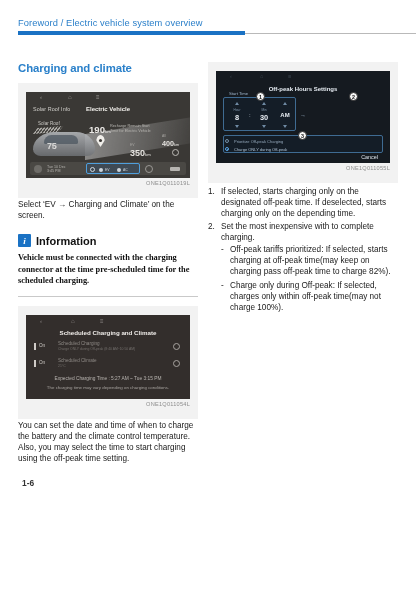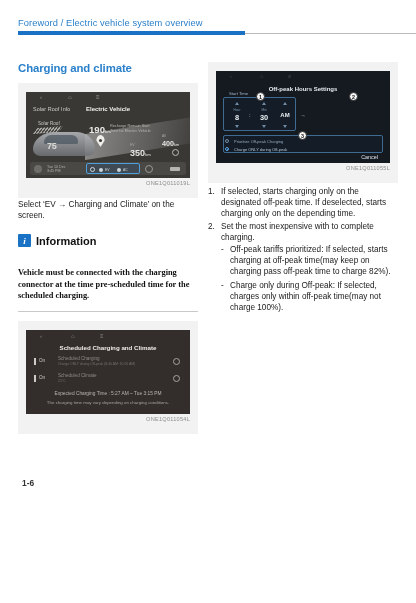--- a/index.html
+++ b/index.html
@@ -198,21 +198,21 @@
   .info-head { display: flex; align-items: center; gap: 5px; margin-top: 13px; }
   .info-i {
     width: 13px; height: 13px; background: #1a72c4; color: #fff;
     font-size: 9px; font-weight: 700; font-style: italic;
     display: flex; align-items: center; justify-content: center; border-radius: 1px;
     font-family: "Liberation Serif", serif;
   }
   .info-title { font-size: 11px; font-weight: 700; color: #111; }
   .info-body {
     font-family: "Liberation Serif", serif; font-weight: 700;
-    font-size: 8.4px; line-height: 11.4px; color: #111; margin-top: 20px;
+    font-size: 8.4px; line-height: 11.4px; color: #111; margin-top: 5px;
   }
   .info-rule { margin-top: 9px; height: 1px; background: #c9c9c9; }
 
   
   ol.nums { list-style: none; margin-top: 3px; }
   ol.nums > li {
     position: relative; padding-left: 13px; font-size: 8.2px; line-height: 11.2px;
     color: #1a1a1a; margin-bottom: 1px;
   }
   ol.nums > li > .mk { position: absolute; left: 0; top: 0; }
@@ -315,20 +315,21 @@
           <span class="rs">21°C</span>
           <span class="rg"></span>
         </div>
 
         <div class="exp">Expected Charging Time : 5:27 AM ~ Tue 3:15 PM</div>
         <div class="vary">The charging time may vary depending on charging conditions.</div>
       </div>
       <div class="fig-id">ONE1Q011054L</div>
     </div>
 
+    <p class="body">You can set the date and time of when to charge the battery and the climate control temperature. Also, you may select the time to start charging using the off-peak time setting.</p>
   </div>
 
   <div class="col-right">
 
 
     <div class="figure">
       <div class="scr3">
         <div class="topbar">
           <span class="ti1">‹</span>
           <span class="ti2">⌂</span>

